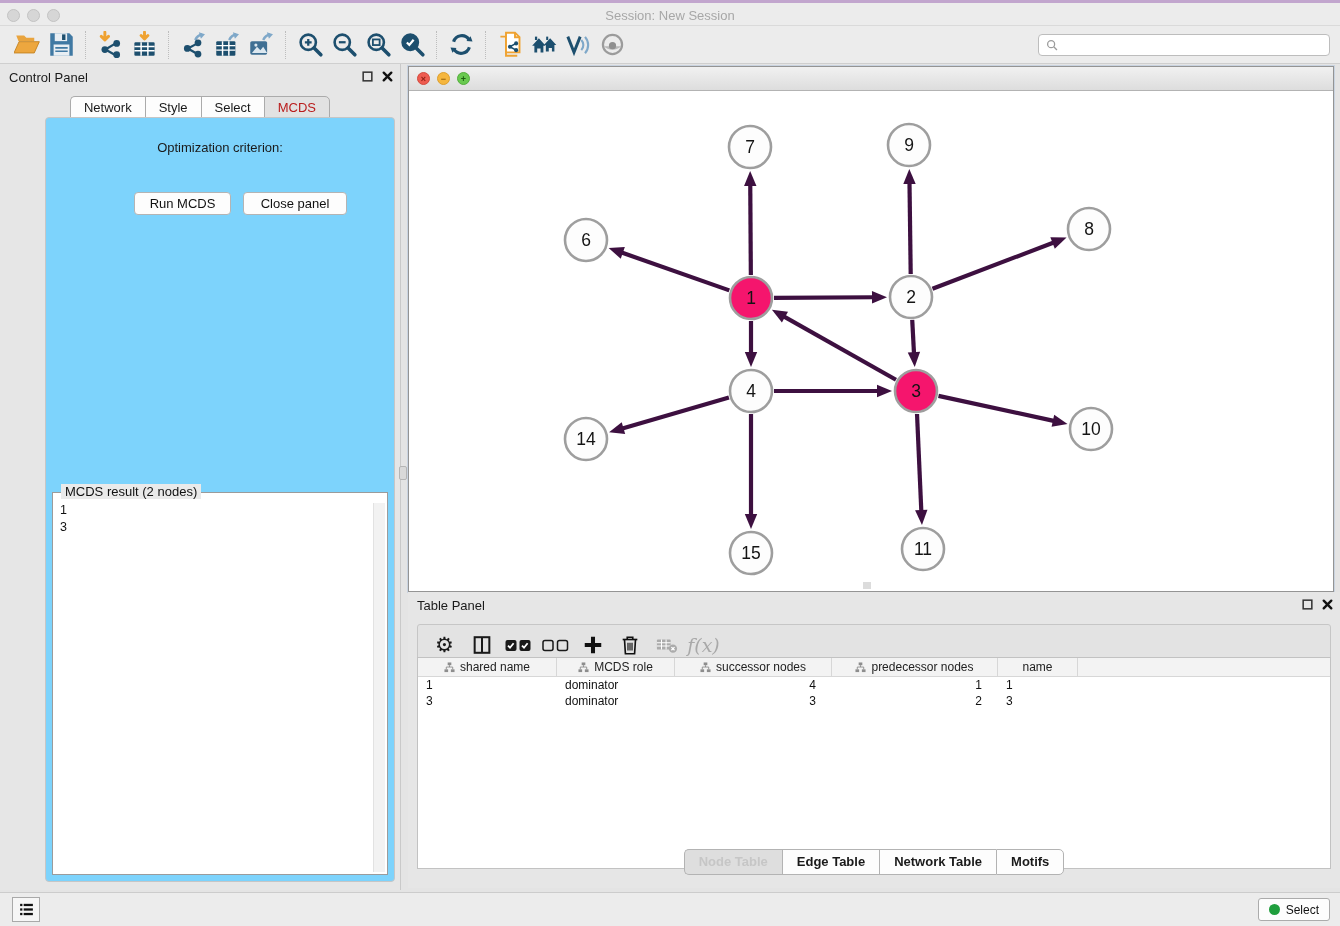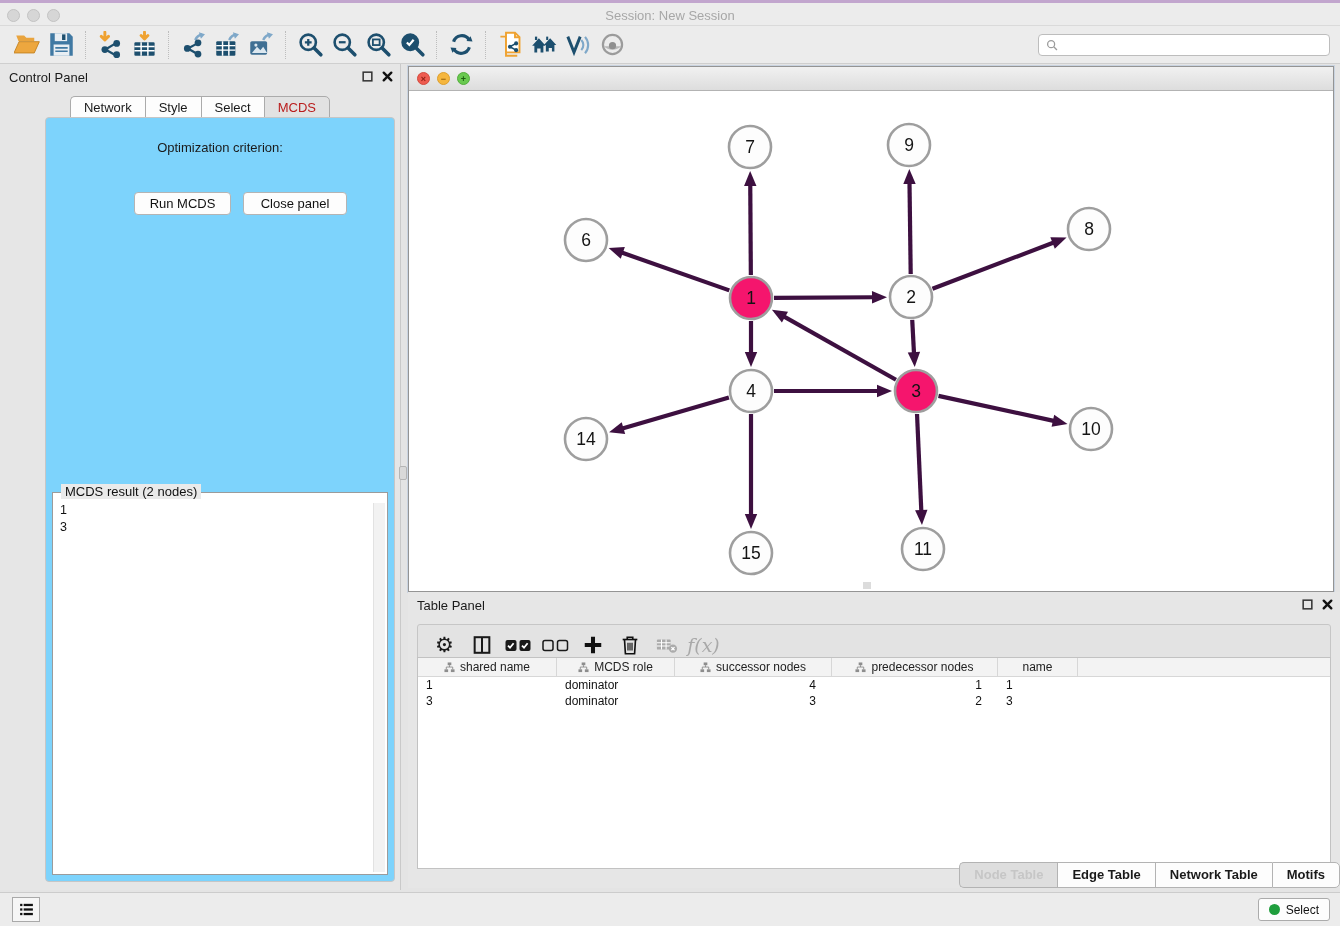--- a/index.html
+++ b/index.html
@@ -74,21 +74,21 @@
   .fx-text { font-family:"DejaVu Serif", serif; font-style:italic; font-size:19px; color:#a9a9a9; }
   .gear-char { font-family:"DejaVu Sans", sans-serif; font-size:21px; color:#1a1a1a; line-height:1; }
 
   #tp-table { position:absolute; left:9px; right:9px; top:65px; height:212px; background:#fff; border:1px solid #c2c2c2; }
   #table-header { display:flex; height:19px; background:#f3f3f3; border-bottom:1px solid #d7d7d7; }
   .th-cell { display:flex; align-items:center; justify-content:center; gap:5px; font-size:12px; color:#222; border-right:1px solid #d7d7d7; height:100%; }
   .th-cell svg { width:11px; height:11px; }
   .tr-row { display:flex; height:16px; }
   .td-cell { font-size:12px; color:#111; line-height:16px; overflow:hidden; white-space:nowrap; }
 
-  #table-tabs { position:absolute; bottom:0; width:100%; display:flex; justify-content:flex-end; }
+  #table-tabs { position:absolute; bottom:13px; width:100%; display:flex; justify-content:center; }
   .ttab { border:1px solid #b3b3b3; border-right:none; background:#fdfdfd; font-size:13px; font-weight:bold; color:#1a1a1a; padding:4px 14px 5px; }
   .ttab:first-child { border-radius:5px 0 0 5px; }
   .ttab:last-child { border-right:1px solid #b3b3b3; border-radius:0 5px 5px 0; }
   .ttab.active { background:#dedede; color:#c6c6c6; }
 
   
   #statusbar { position:absolute; left:0; top:892px; width:1340px; height:34px; background:#ececec; border-top:1px solid #cccccc; }
   #list-btn { position:absolute; left:12px; top:4px; width:28px; height:25px; background:#f6f6f6; border:1px solid #a9a9a9; display:flex; align-items:center; justify-content:center; }
   #list-btn svg { width:17px; height:17px; }
   #memory-btn { position:absolute; right:10px; top:5px; height:23px; background:#fdfdfd; border:1px solid #ababab; border-radius:3px; display:flex; align-items:center; gap:6px; padding:0 10px; font-size:12px; color:#111; }

